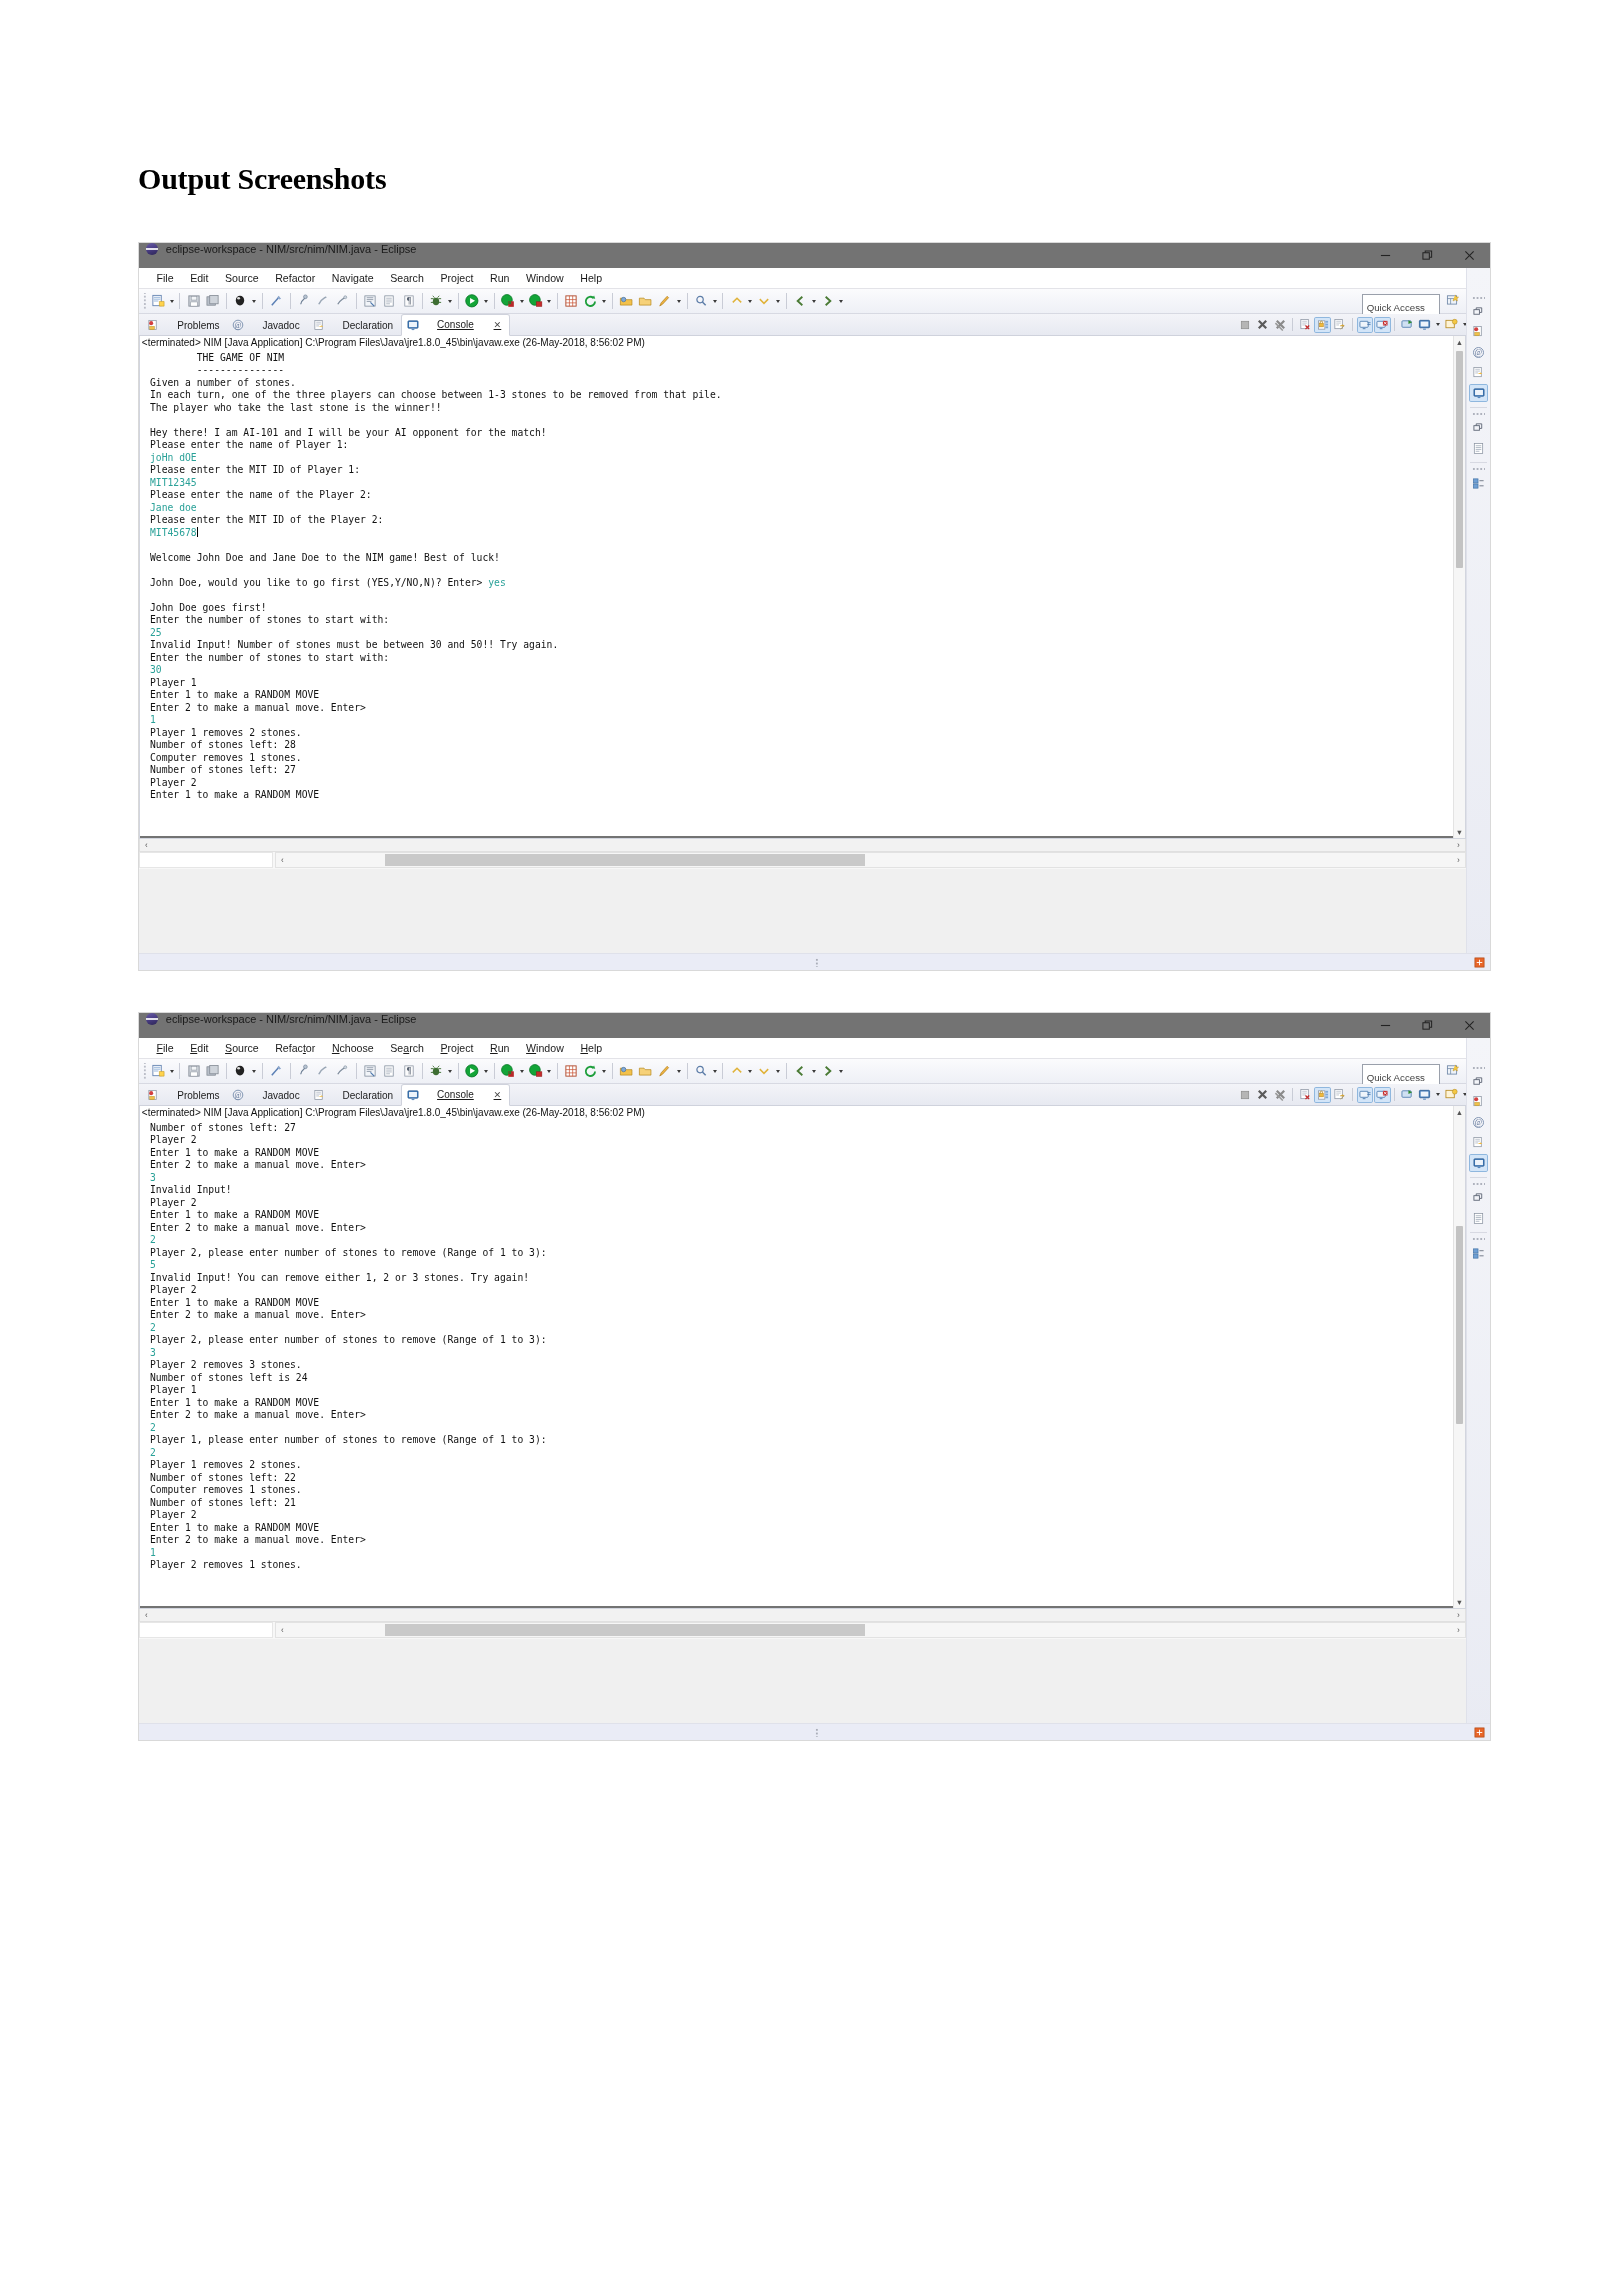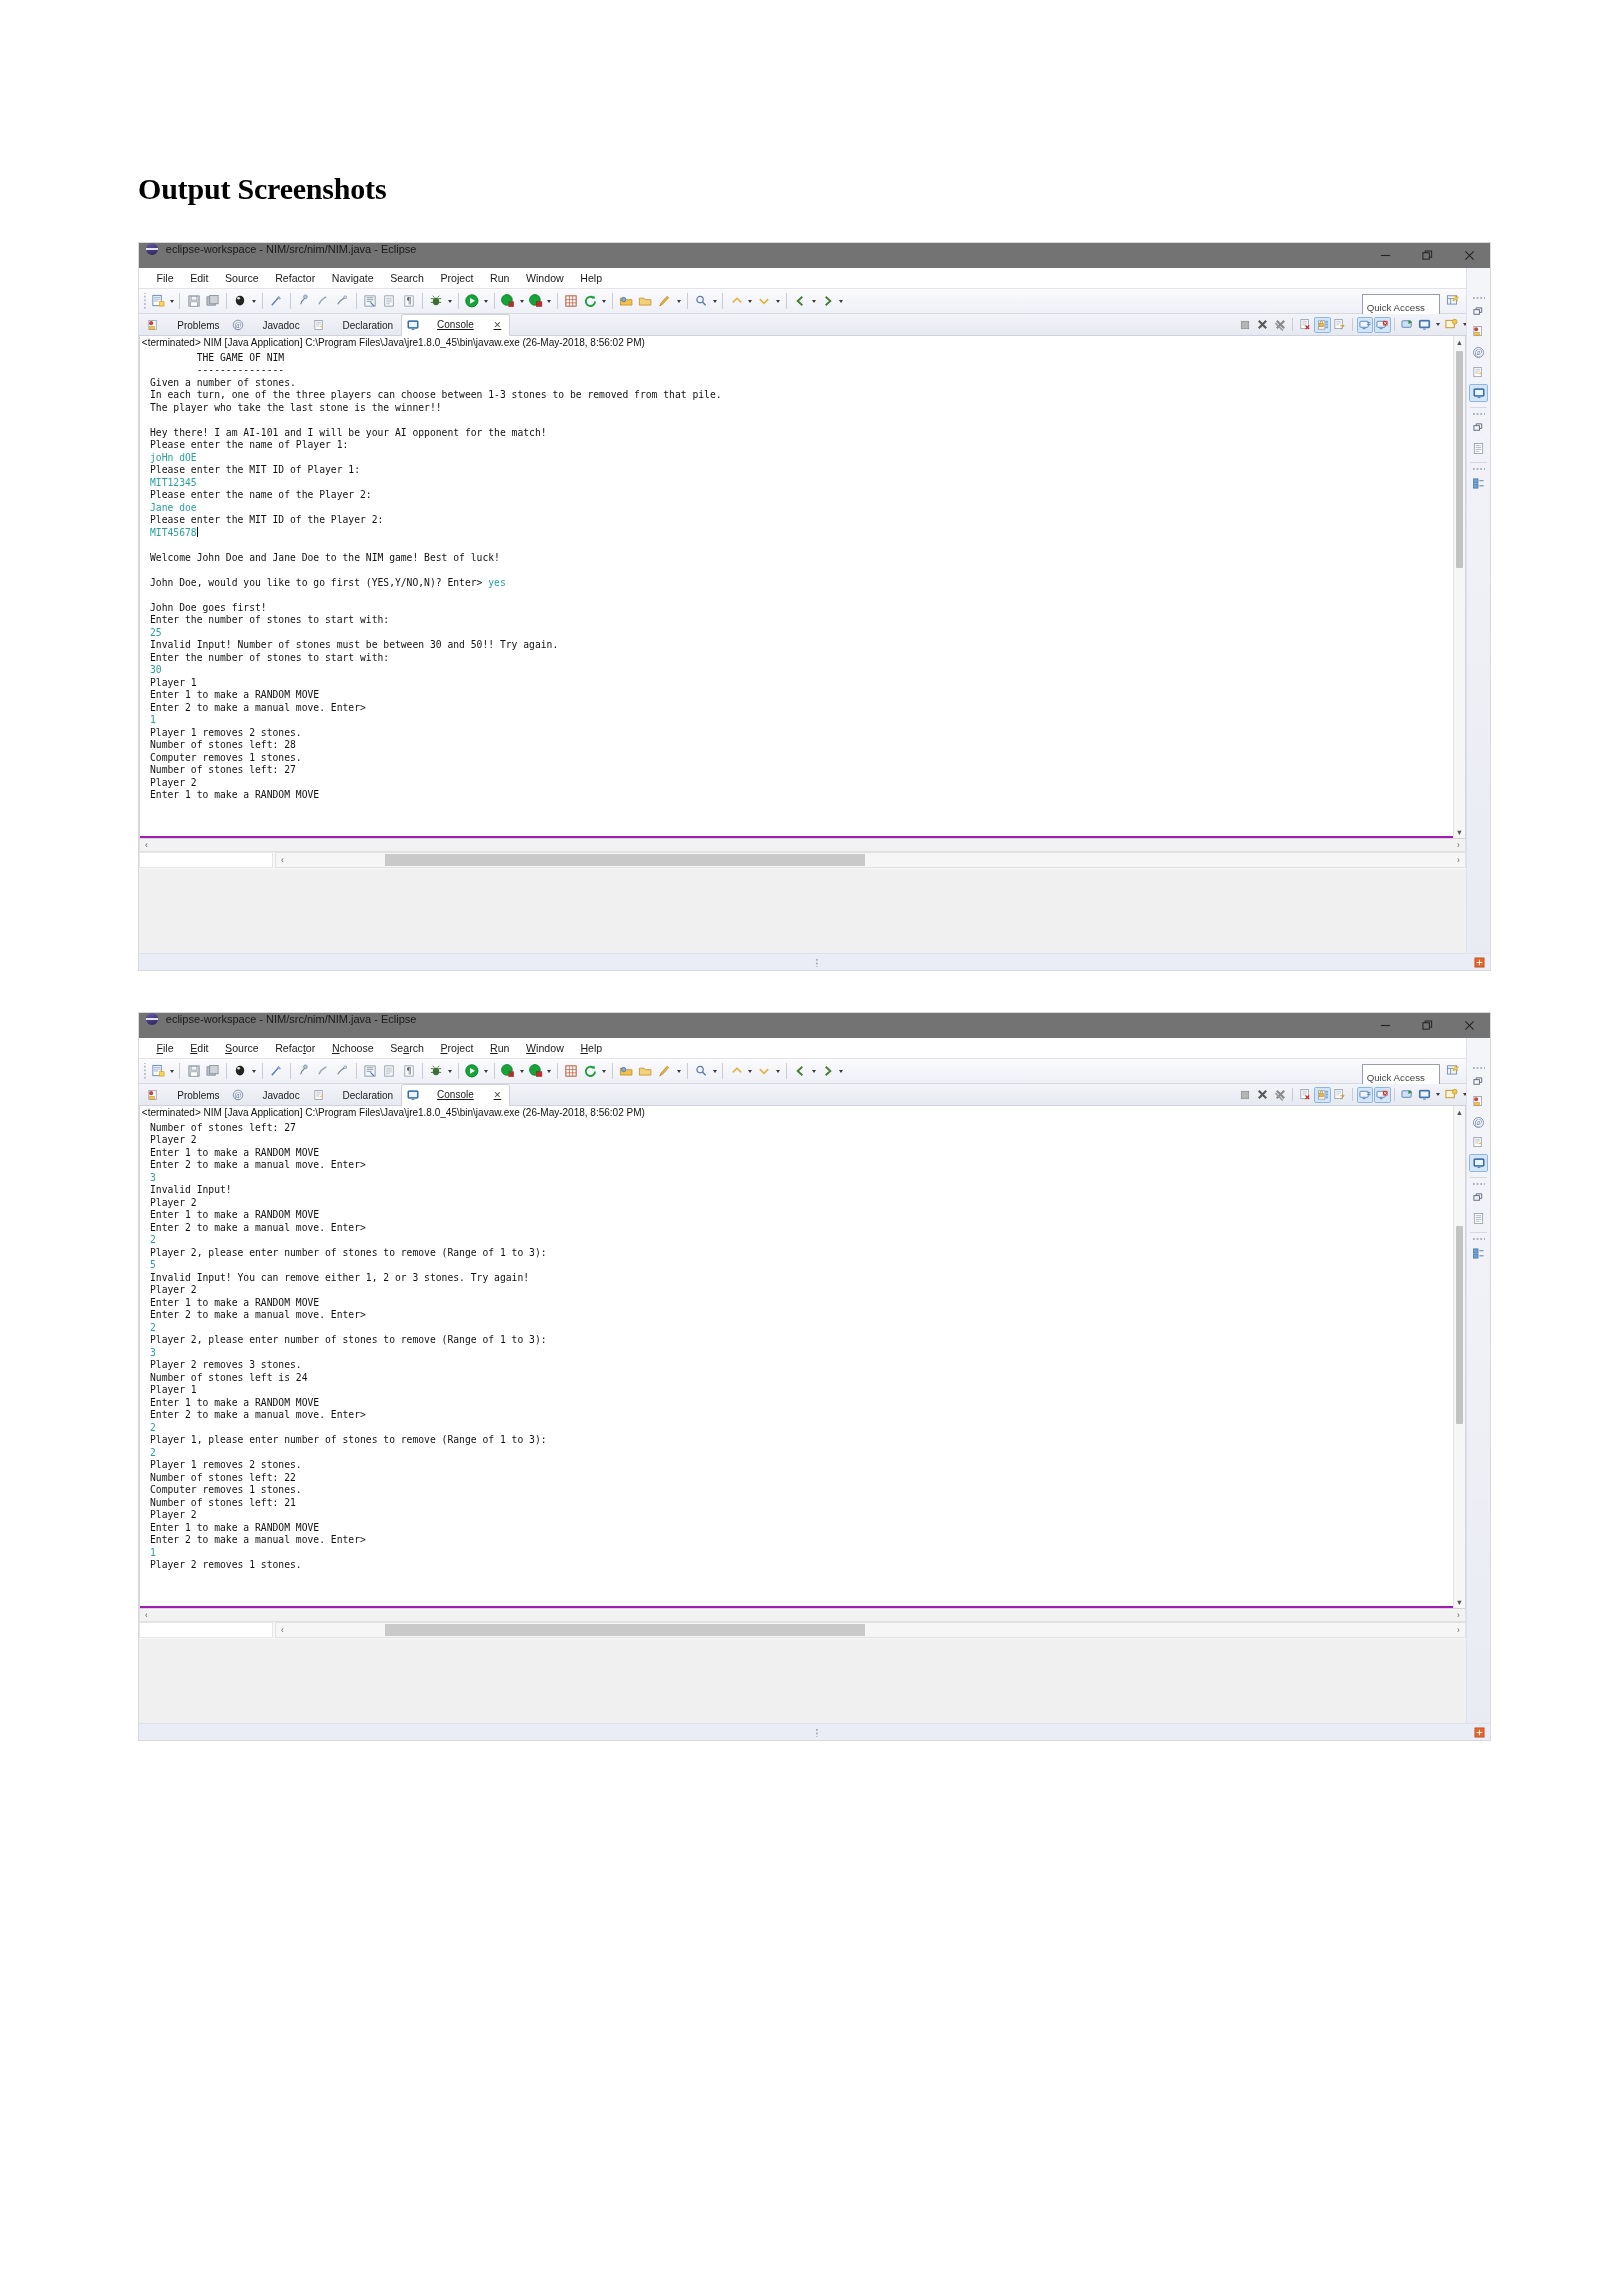--- a/index.html
+++ b/index.html
@@ -12,21 +12,21 @@
     height: 2290px;
     position: relative;
     font-family: "Liberation Sans", sans-serif;
     overflow: hidden;
   }
 
   
   .page-heading {
     position: absolute;
     left: 138px;
-    top: 172px;
+    top: 162px;
     font-family: "Liberation Serif", serif;
     font-weight: bold;
     font-size: 30px;
     color: #000000;
     letter-spacing: -0.2px;
   }
 
   
   .eclipse-window {
     position: absolute;
@@ -224,21 +224,21 @@
   .vt-ico.pressed {
     background: #d3e5f8;
     border: 0.9px solid #8fb7de;
     box-sizing: border-box;
   }
   .vt-sep { width: 0.9px; height: 13px; background: #c9ccd6; margin: 0 2.8px; }
 
   
   .console-wrap {
     position: relative;
-    background: #a21caf;
+    background: #737373;
     border: 0.9px solid #d2d5de;
     border-top: none;
     box-sizing: border-box;
   }
   .console-header {
     height: 14.8px;
     font-size: 10px;
     color: #111;
     padding: 0.9px 0 0 1.8px;
     background: #ffffff;

